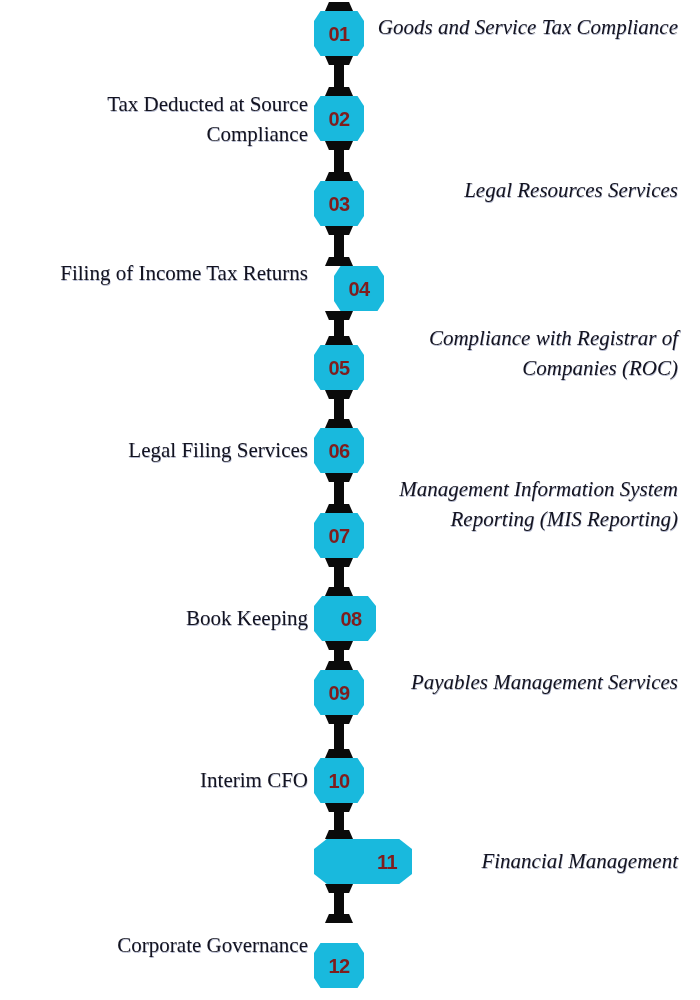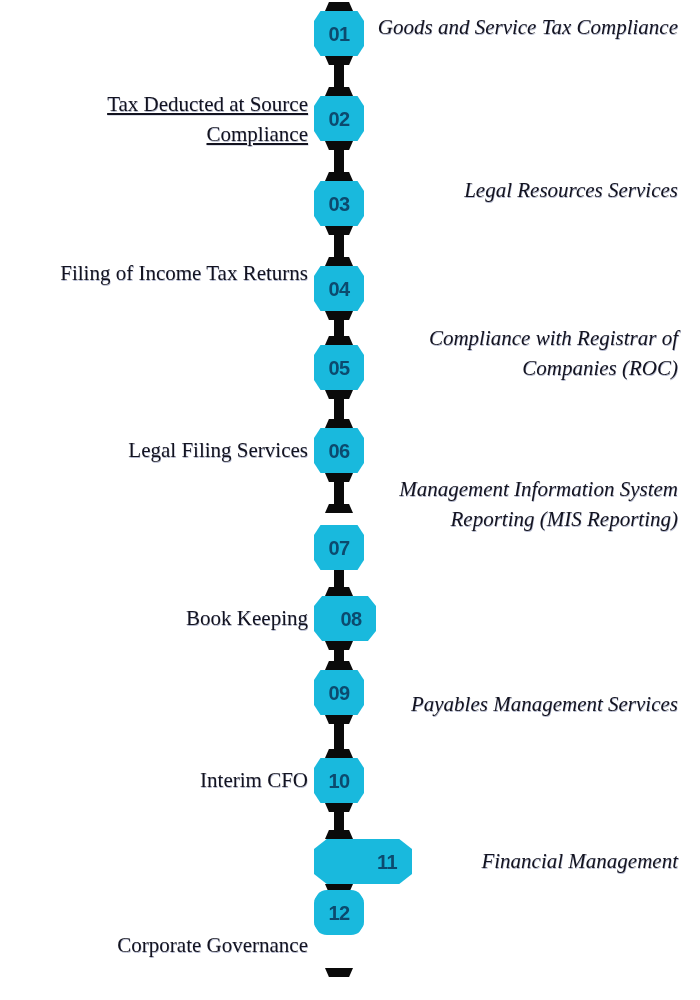--- a/index.html
+++ b/index.html
@@ -92,21 +92,21 @@
     display: flex;
     align-items: center;
     justify-content: center;
     z-index: 3;
   }
   .node-number {
     font-family: "Liberation Sans", "DejaVu Sans", sans-serif;
     font-weight: bold;
     font-size: 20px;
     line-height: 1;
-    color: #0c4a6e;
+    color: #7f1d1d;
     letter-spacing: -0.5px;
     user-select: none;
   }
 
   
   .label {
     position: absolute;
     font-family: "Liberation Serif", "DejaVu Serif", serif;
     font-size: 21px;
     line-height: 1.42;
@@ -141,40 +141,40 @@
 
   <div class="connector" style="top:56px; height:40px;">
     <div class="cap top"></div>
     <div class="stem"></div>
     <div class="cap bottom"></div>
   </div>
 
   <div class="node" style="top:96px;">
     <span class="node-number">02</span>
   </div>
-  <div class="label left" style="top:90px;text-decoration:underline;">Tax Deducted at Source Compliance</div>
+  <div class="label left" style="top:90px;">Tax Deducted at Source Compliance</div>
 
   <div class="connector" style="top:141px; height:40px;">
     <div class="cap top"></div>
     <div class="stem"></div>
     <div class="cap bottom"></div>
   </div>
 
   <div class="node" style="top:181px;">
     <span class="node-number">03</span>
   </div>
   <div class="label right" style="top:176px;">Legal Resources Services</div>
 
   <div class="connector" style="top:226px; height:40px;">
     <div class="cap top"></div>
     <div class="stem"></div>
     <div class="cap bottom"></div>
   </div>
 
-  <div class="node" style="top:266px;">
+  <div class="node" style="top:266px;margin-left:20px;">
     <span class="node-number">04</span>
   </div>
   <div class="label left" style="top:259px;">Filing of Income Tax Returns</div>
 
   <div class="connector" style="top:311px; height:34px;">
     <div class="cap top"></div>
     <div class="stem"></div>
     <div class="cap bottom"></div>
   </div>
 
@@ -193,21 +193,21 @@
     <span class="node-number">06</span>
   </div>
   <div class="label left" style="top:436px;">Legal Filing Services</div>
 
   <div class="connector" style="top:473px; height:40px;">
     <div class="cap top"></div>
     <div class="stem"></div>
     <div class="cap bottom"></div>
   </div>
 
-  <div class="node" style="top:525px;">
+  <div class="node" style="top:513px;">
     <span class="node-number">07</span>
   </div>
   <div class="label right" style="top:475px;">Management Information System Reporting (MIS Reporting)</div>
 
   <div class="connector" style="top:558px; height:38px;">
     <div class="cap top"></div>
     <div class="stem"></div>
     <div class="cap bottom"></div>
   </div>
 
@@ -218,21 +218,21 @@
 
   <div class="connector" style="top:641px; height:29px;">
     <div class="cap top"></div>
     <div class="stem"></div>
     <div class="cap bottom"></div>
   </div>
 
   <div class="node" style="top:670px;">
     <span class="node-number">09</span>
   </div>
-  <div class="label right" style="top:690px;">Payables Management Services</div>
+  <div class="label right" style="top:668px;">Payables Management Services</div>
 
   <div class="connector" style="top:715px; height:43px;">
     <div class="cap top"></div>
     <div class="stem"></div>
     <div class="cap bottom"></div>
   </div>
 
   <div class="node" style="top:758px;">
     <span class="node-number">10</span>
   </div>
@@ -248,21 +248,21 @@
     <span class="node-number">11</span>
   </div>
   <div class="label right" style="top:847px;">Financial Management</div>
 
   <div class="connector" style="top:884px; height:39px;">
     <div class="cap top"></div>
     <div class="stem"></div>
     <div class="cap bottom"></div>
   </div>
 
-  <div class="node" style="top:890px;border-radius:13px;">
+  <div class="node" style="top:943px;">
     <span class="node-number">12</span>
   </div>
   <div class="label left" style="top:931px;">Corporate Governance</div>
 
   <div class="stub bottom-stub" style="top:968px; height:10px;">
     <div class="cap"></div>
   </div>
 
 </div>
 

